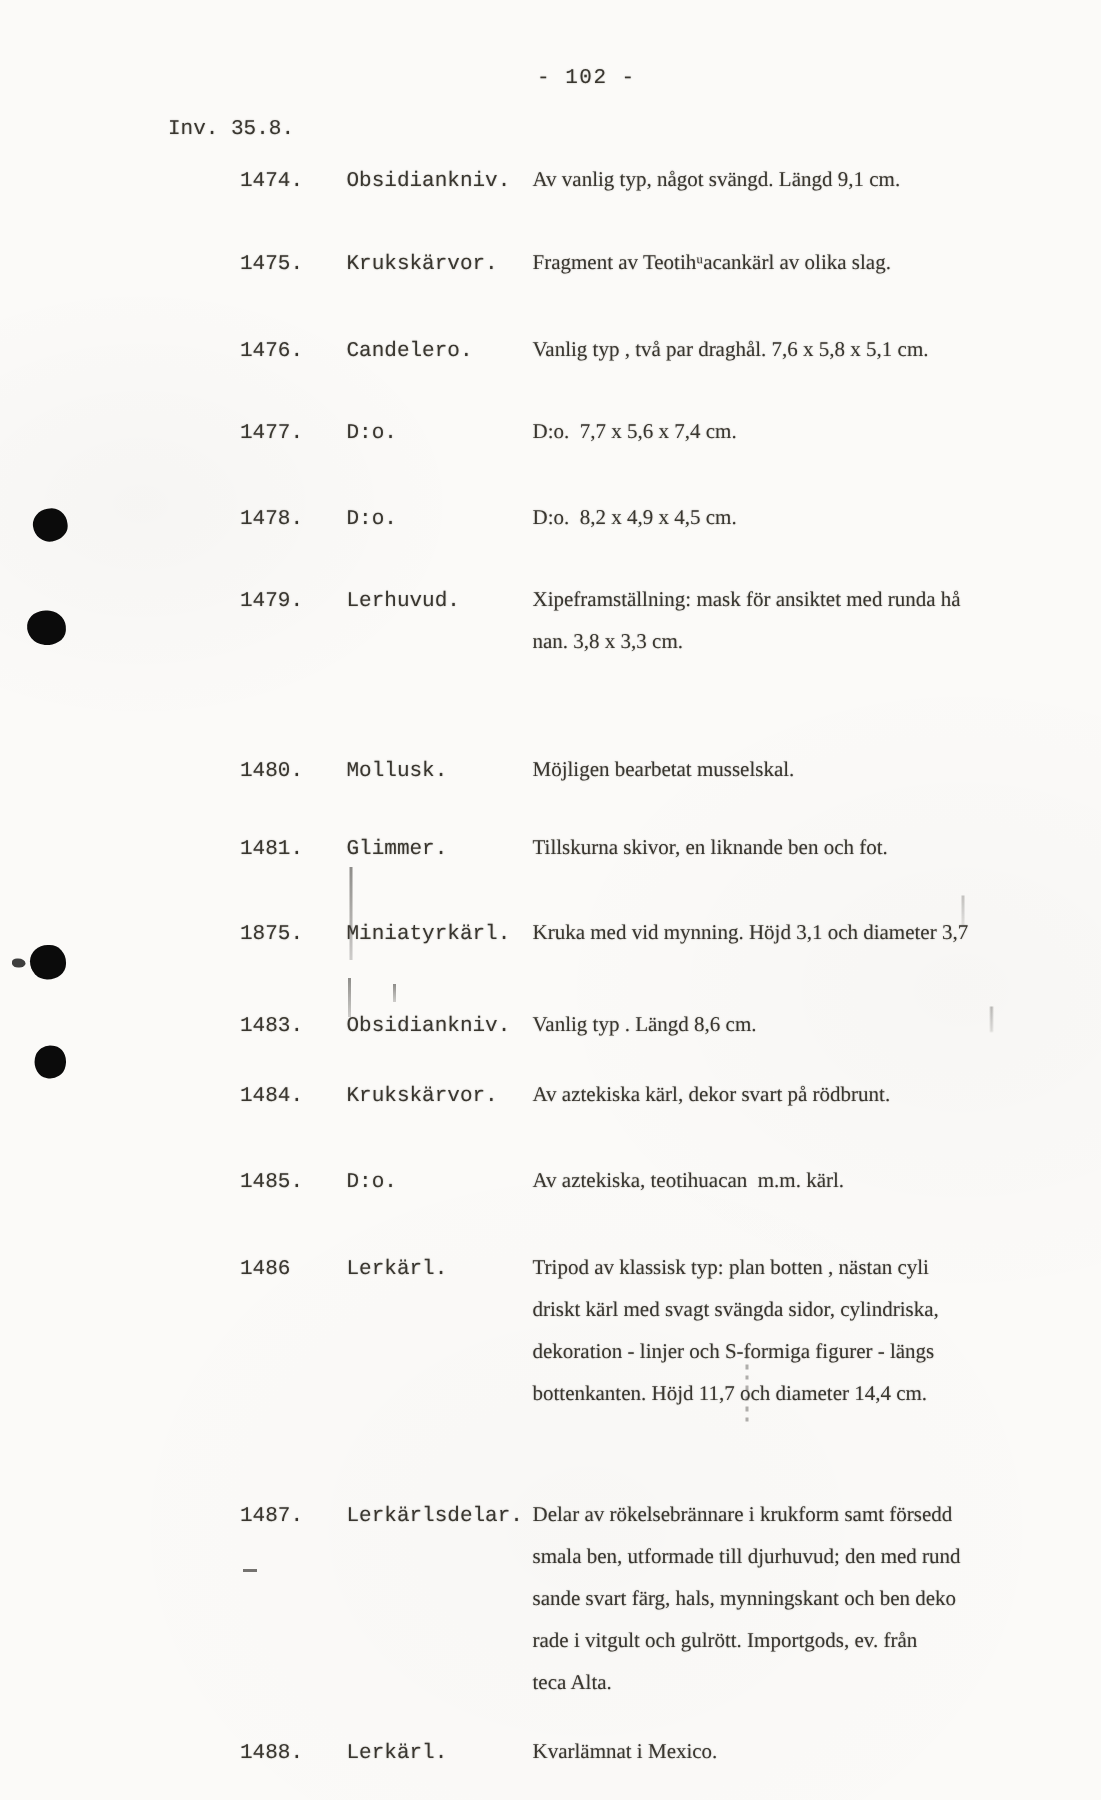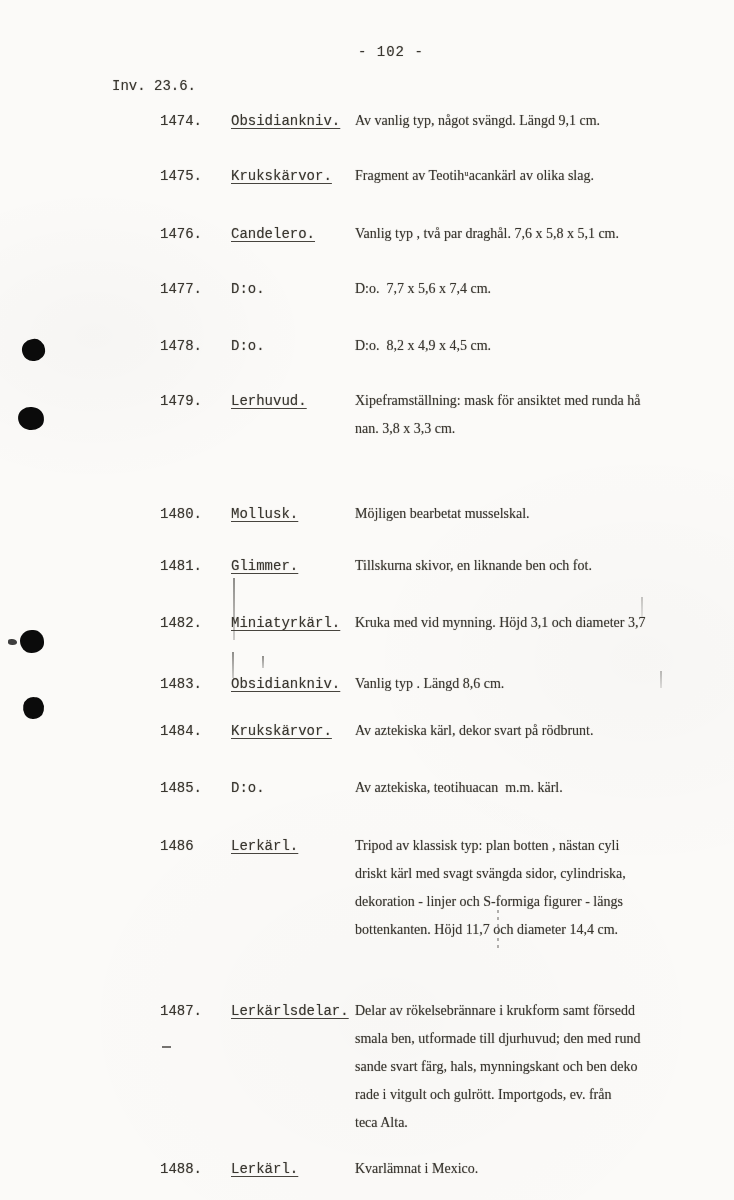--- a/index.html
+++ b/index.html
@@ -28,21 +28,20 @@
     position:absolute;top:78px;left:112px;
     font-size:14px;white-space:pre;
   }
   #entries .entry{
     position:absolute;left:0;width:734px;
     font-size:14px;line-height:28px;
   }
   .entry .num{position:absolute;left:112px;top:0;white-space:pre;}
   .entry .name{position:absolute;left:183px;top:0;white-space:pre;}
   .entry .name.u{
-    text-decoration:underline;
     text-decoration-thickness:1.3px;
     text-underline-offset:3px;
     text-decoration-color:rgba(55,52,45,0.85);
   }
   .entry .desc{position:absolute;left:307px;top:0;display:block;width:427px;}
   .entry .desc .line{white-space:pre;height:28px;font-family:Liberation Serif, serif;}
   
   #entries .entry:nth-child(1){top:107px}
   #entries .entry:nth-child(2){top:162px}
   #entries .entry:nth-child(3){top:220px}
@@ -75,21 +74,21 @@
   .pm5{left:660px;top:671px;height:17px;opacity:.6;}
   .dash1{position:absolute;left:162px;top:1046px;width:9px;height:2px;background:rgba(60,58,54,0.7);}
   .dotline{position:absolute;left:497px;top:903px;width:1.5px;height:46px;
     background:repeating-linear-gradient(to bottom,rgba(85,82,78,0.45) 0 3px,transparent 3px 7px);}
 </style>
 </head>
 <body>
 
 <div class="page">
   <div class="ink page-number">- 102 -</div>
-  <div class="ink inv-label">Inv. 23.6.</div>
+  <div class="ink inv-label">Inv. 35.8.</div>
 
   <div id="entries" class="ink">
       <div class="entry">
         <span class="num">1474.</span>
         <span class="name u">Obsidiankniv.</span>
         <span class="desc">
           <div class="line">Av vanlig typ, något svängd. Längd 9,1 cm.</div>
         </span>
       </div>
       <div class="entry">
@@ -136,21 +135,21 @@
         </span>
       </div>
       <div class="entry">
         <span class="num">1481.</span>
         <span class="name u">Glimmer.</span>
         <span class="desc">
           <div class="line">Tillskurna skivor, en liknande ben och fot.</div>
         </span>
       </div>
       <div class="entry">
-        <span class="num">1482.</span>
+        <span class="num">1875.</span>
         <span class="name u">Miniatyrkärl.</span>
         <span class="desc">
           <div class="line">Kruka med vid mynning. Höjd 3,1 och diameter 3,7</div>
         </span>
       </div>
       <div class="entry">
         <span class="num">1483.</span>
         <span class="name u">Obsidiankniv.</span>
         <span class="desc">
           <div class="line">Vanlig typ . Längd 8,6 cm.</div>

